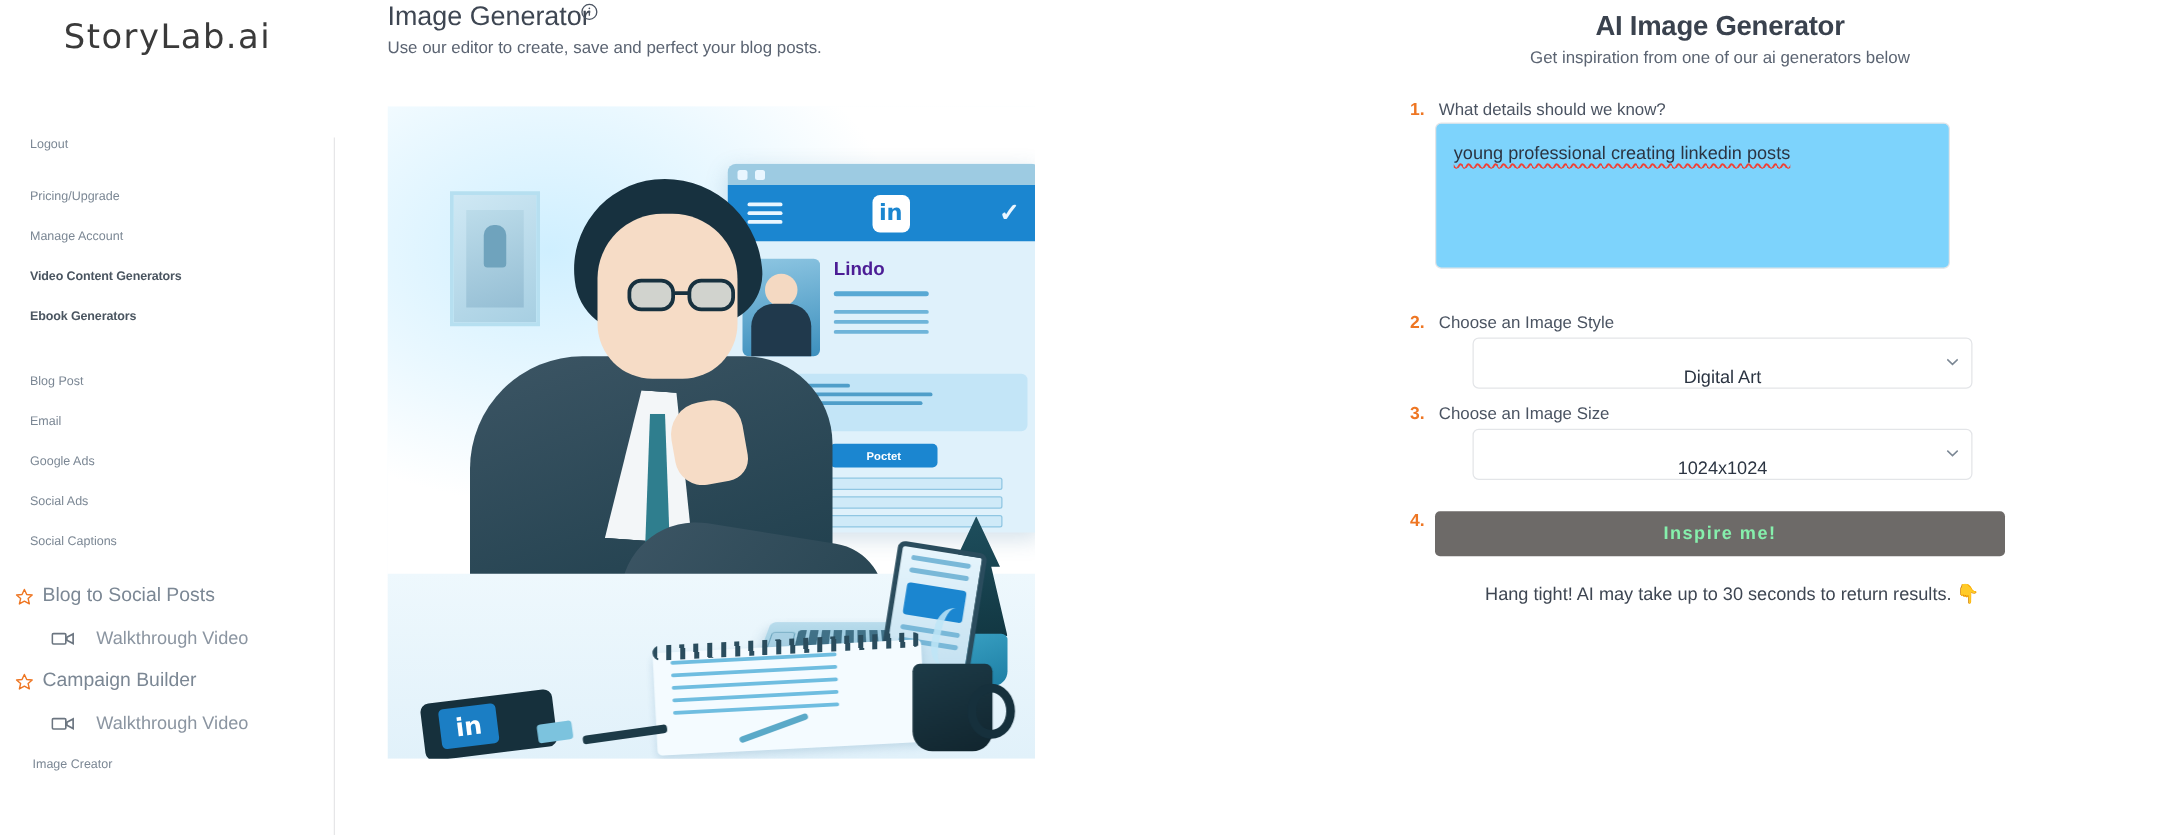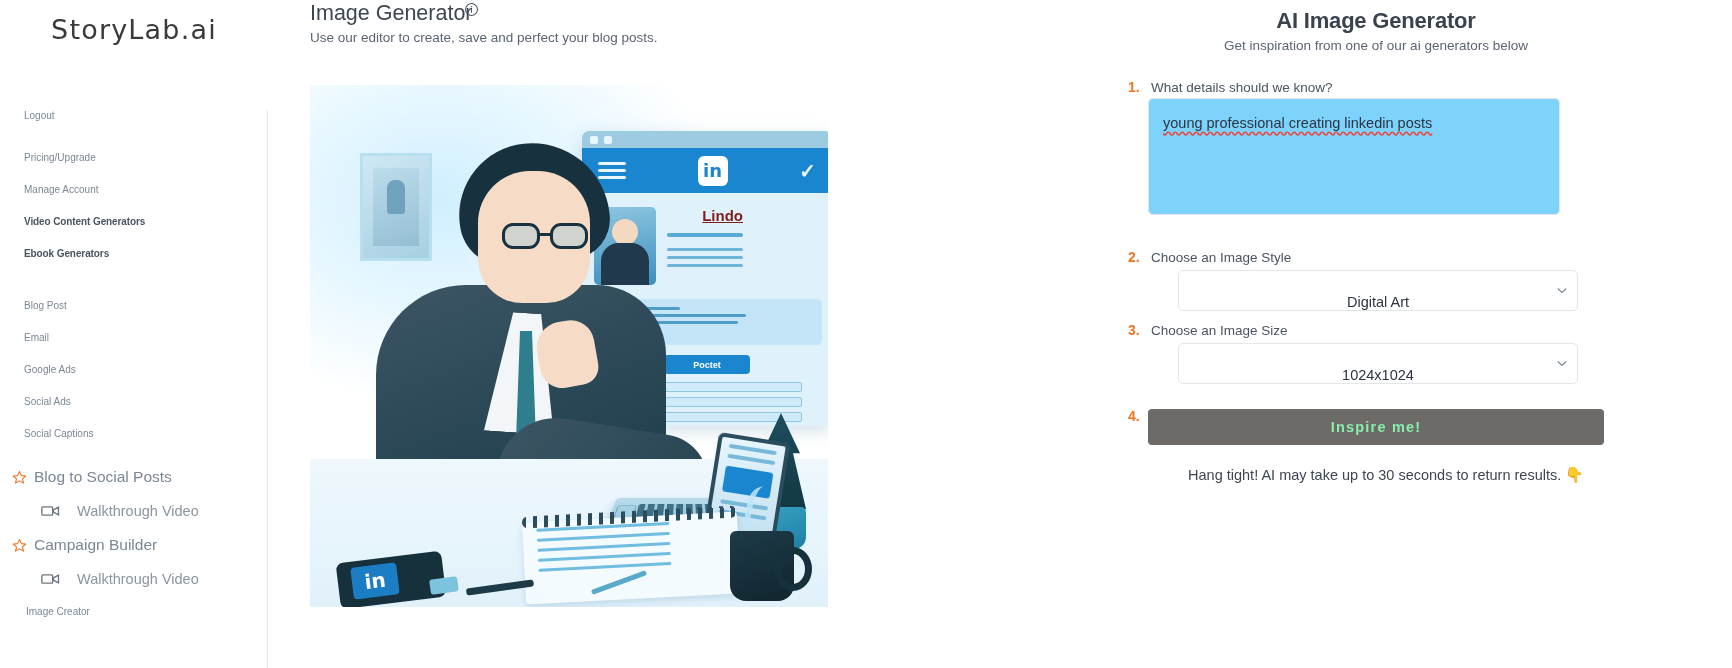--- a/index.html
+++ b/index.html
@@ -135,21 +135,20 @@
     width: 518px;
     height: 522px;
     overflow: hidden;
   }
   .illu {
     position: absolute;
     inset: 0;
     background:
       radial-gradient(ellipse 70% 50% at 25% 22%, #cfefff 0%, #eaf8ff 45%, #ffffff 78%),
       linear-gradient(160deg, #ffffff 0%, #f4fbff 40%, #ffffff 100%);
-    text-align: right;
   }
   
   .illu-frame {
     position: absolute;
     left: 50px; top: 68px;
     width: 72px; height: 108px;
     border: 3px solid #b6dff0;
     background: linear-gradient(150deg, #cfe8f4, #a7cfe2);
   }
   .illu-frame::after {
@@ -208,21 +207,21 @@
   .illu-avatar::before {
     content:""; position:absolute; left:50%; top:16%;
     width:26px; height:26px; border-radius:50%;
     background:#f4d9c2; transform:translateX(-50%);
   }
   .illu-avatar::after {
     content:""; position:absolute; left:50%; top:46%;
     width:48px; height:44px; border-radius:18px 18px 0 0;
     background:#20394c; transform:translateX(-50%);
   }
-  .illu-name { font-size: 15px; font-weight: 700; color: #7f1d1d; font-family: "Liberation Sans", sans-serif; text-decoration: underline; }
+  .illu-name { font-size: 15px; font-weight: 700; color: #4c1d95; font-family: "Liberation Sans", sans-serif; }
   .illu-handle { height: 4px; width: 76px; background: #58a9d4; margin-top: 9px; border-radius: 2px; }
   .illu-lines { margin-top: 11px; }
   .illu-lines b { display: block; height: 3px; background: #6fb4d9; margin-bottom: 5px; border-radius: 2px; }
   .illu-card {
     margin: 8px 10px 0 10px;
     background: #c3e5f7;
     border-radius: 5px;
     padding: 8px;
     display: flex; gap: 8px;
   }

